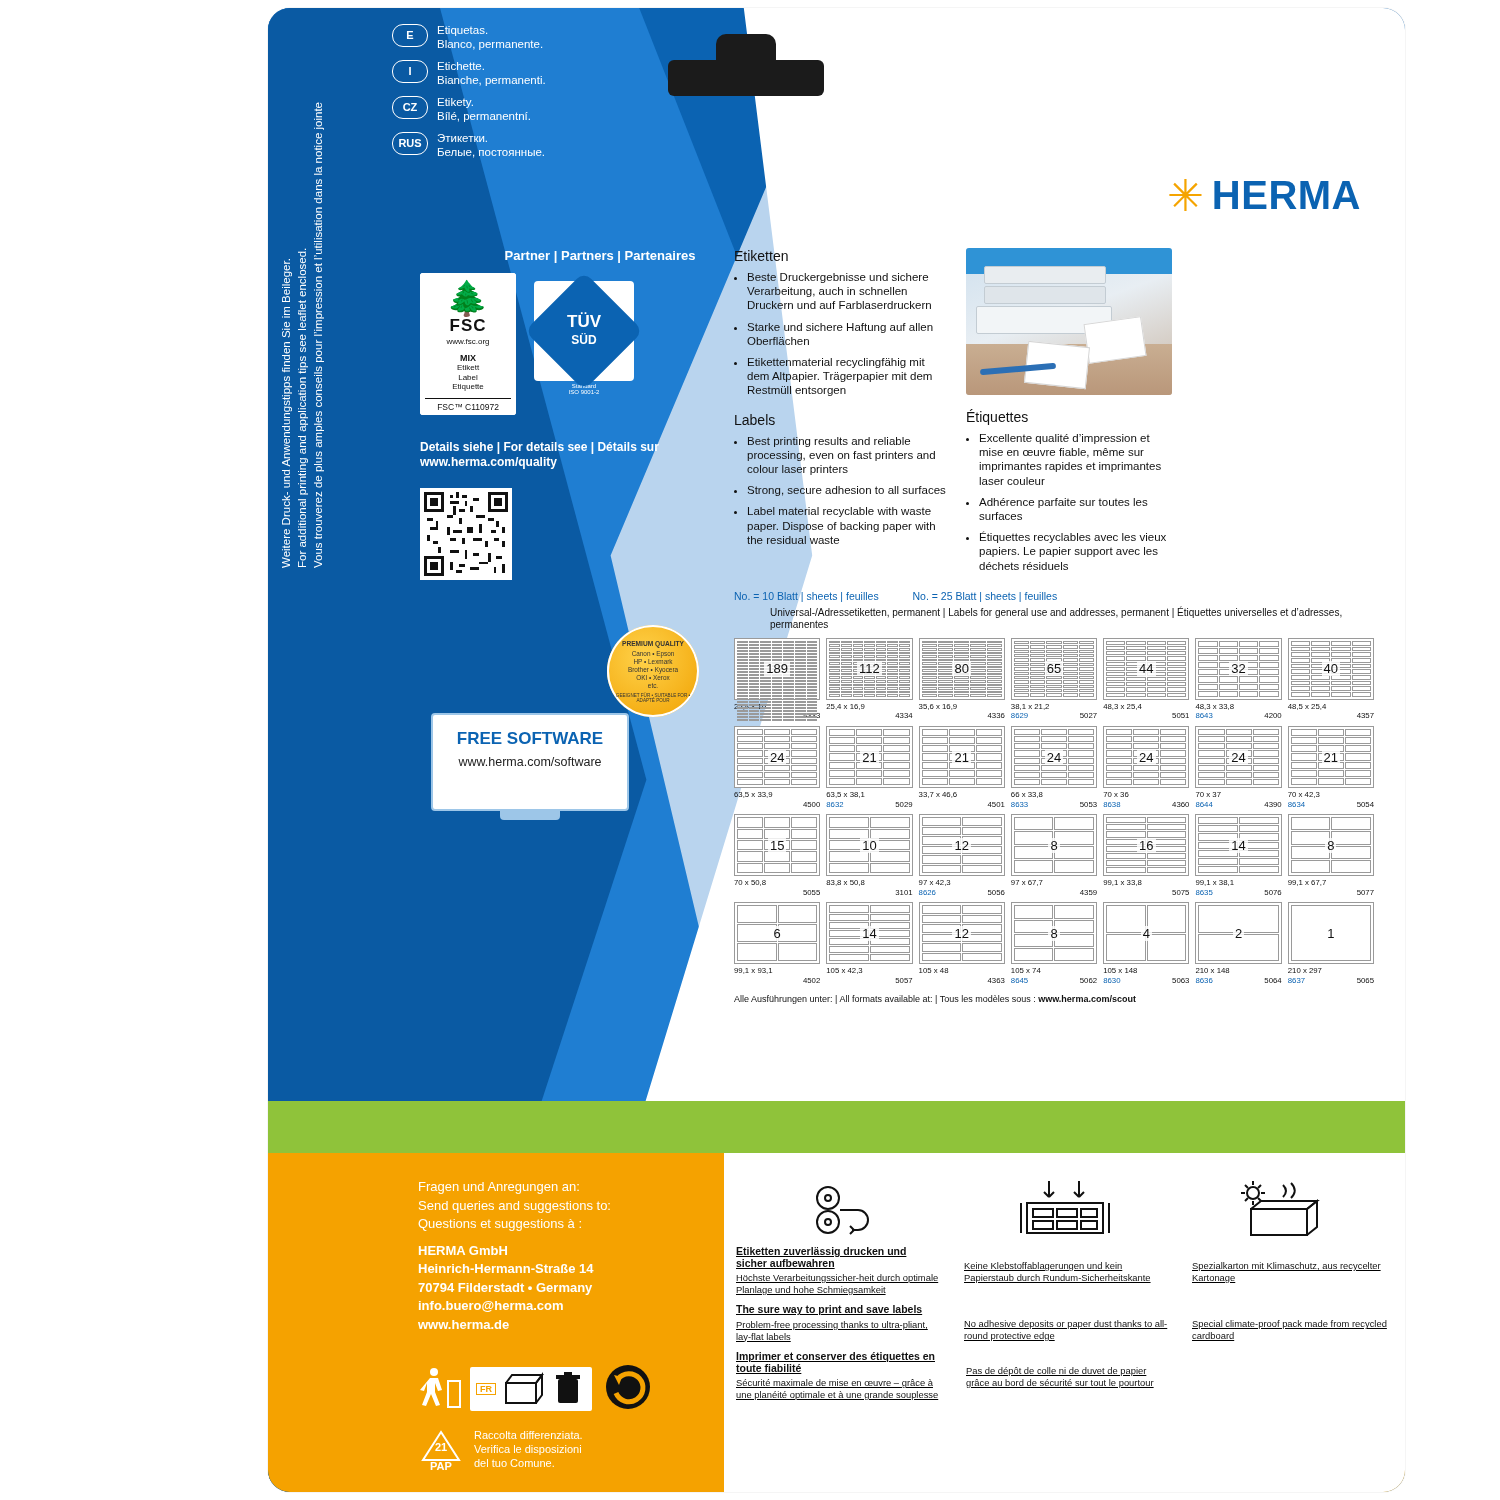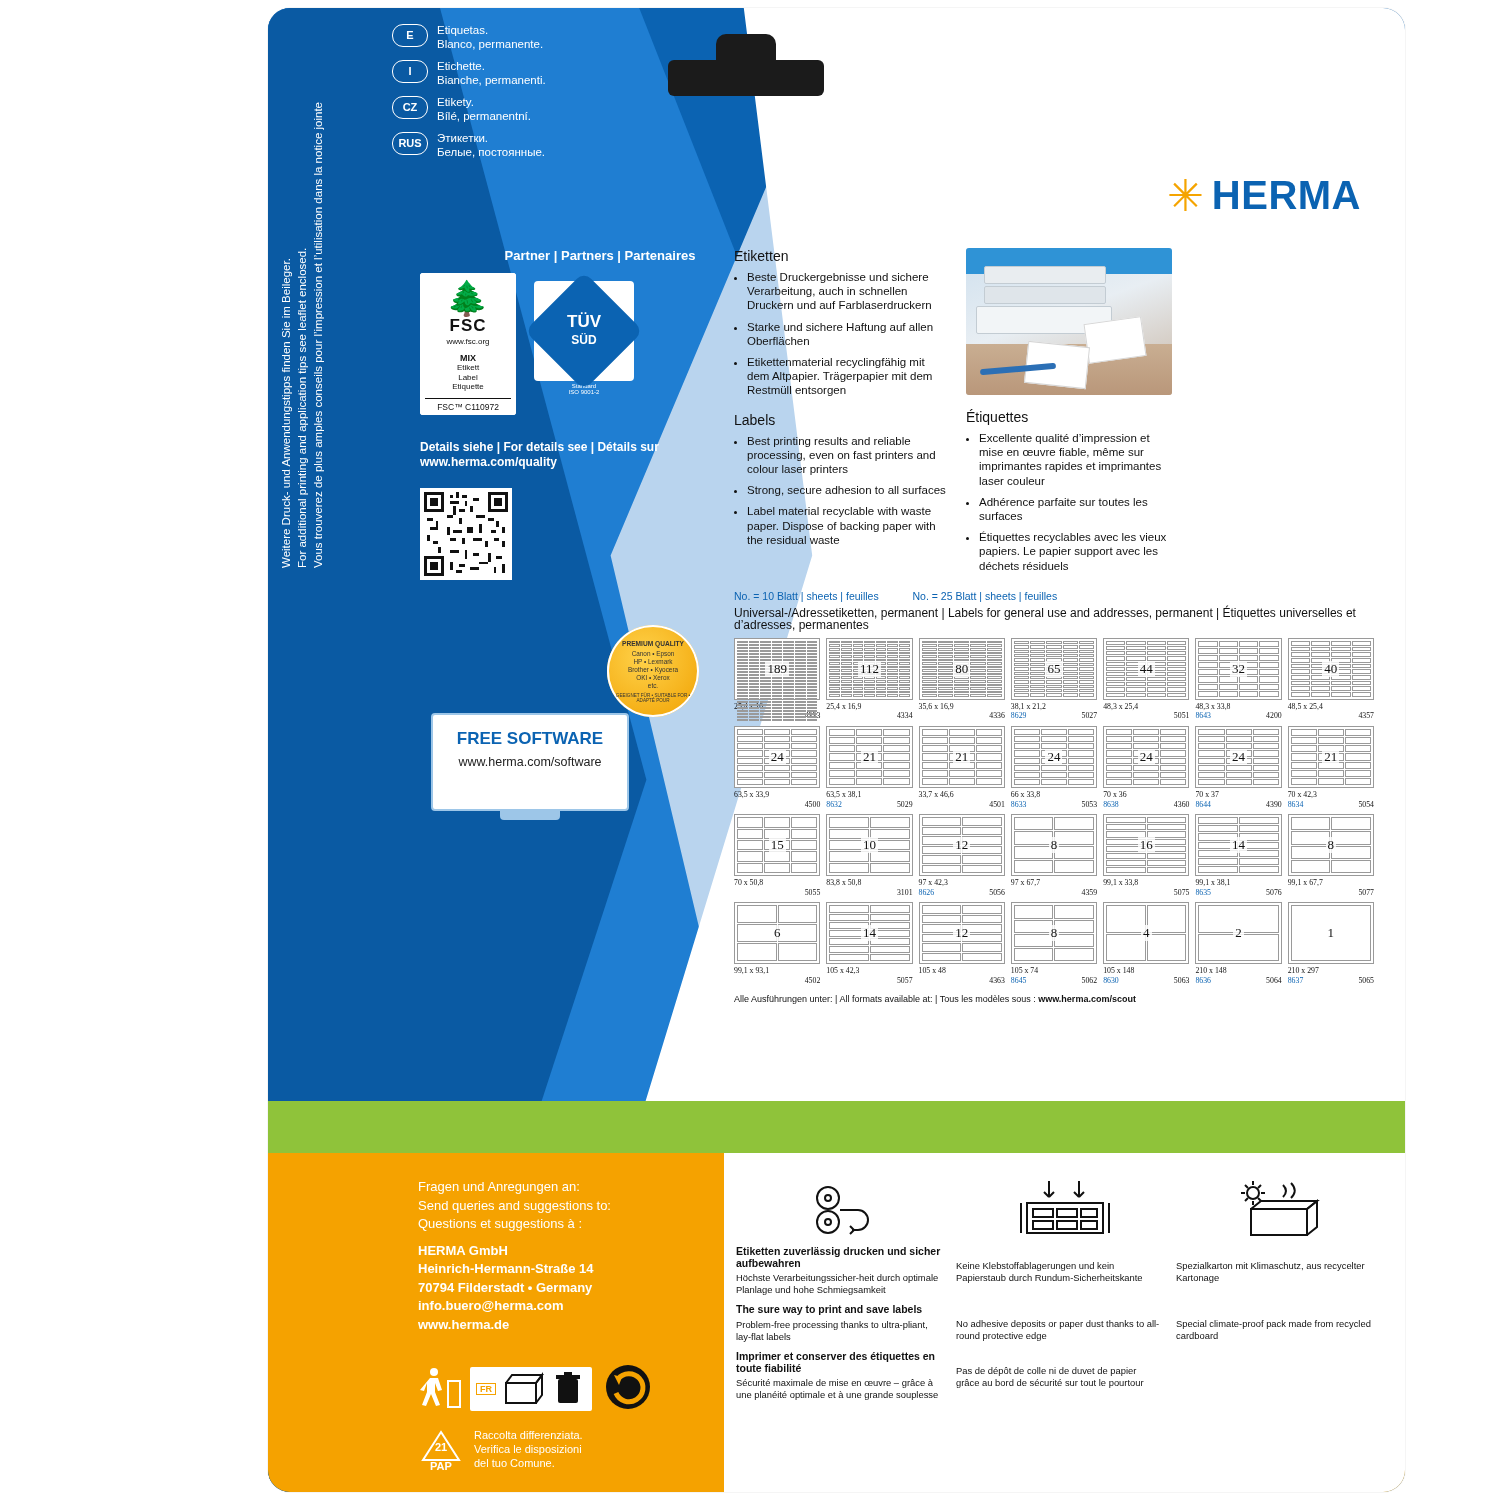--- a/index.html
+++ b/index.html
@@ -61,44 +61,44 @@
   .photo .tray2{position:absolute;left:18px;top:38px;width:120px;height:16px;background:#dfe5ea;border:1px solid #c3ccd3;border-radius:2px;}
   .photo .tray3{position:absolute;left:10px;top:58px;width:134px;height:26px;background:#f2f5f7;border:1px solid #c3ccd3;border-radius:2px;}
   .photo .blue{position:absolute;left:0;top:0;width:206px;height:26px;background:#2f93d6;}
   .photo .card1{position:absolute;left:120px;top:72px;width:56px;height:38px;background:#fff;border:1px solid #d5d5d5;transform:rotate(-8deg);}
   .photo .card2{position:absolute;left:60px;top:96px;width:60px;height:40px;background:#fff;border:1px solid #d5d5d5;transform:rotate(6deg);}
   .photo .pen{position:absolute;left:14px;top:118px;width:76px;height:6px;background:#2b6fb5;border-radius:3px;transform:rotate(-5deg);}
   .photo .floor{position:absolute;left:0;top:96px;width:206px;height:51px;background:linear-gradient(180deg,#c9ae92,#b9977a);}
 
   .more-h{font-size:13.5px;font-weight:700;margin-top:22px;}
   .more-sub{font-size:10.5px;color:#0b63b2;margin-top:3px;}
-  .more-desc{font-size:12px;line-height:12.5px;margin-top:5px;color:#111;}
-
-  .grid{margin-top:6px;display:grid;grid-template-columns:repeat(7,1fr);gap:5px 6px;font-family:Liberation Serif, serif;}
+  .more-desc{font-size:10px;line-height:12.5px;margin-top:5px;color:#111;margin-left:36px;}
+
+  .grid{margin-top:6px;display:grid;grid-template-columns:repeat(7,1fr);gap:5px 6px;}
   .cell{}
   .thumb{height:60px;border:1px solid #9a9a9a;background:#fff;position:relative;display:flex;align-items:center;justify-content:center;}
   .thumb .lines{position:absolute;inset:2px;}
   .thumb .cnt{position:relative;font-size:13px;color:#111;background:rgba(255,255,255,.82);padding:0 2px;}
   .cap{font-size:7.8px;line-height:9.6px;margin-top:2px;color:#111;}
   .cap .art{color:#0b63b2;}
   .cap .row2{display:flex;justify-content:space-between;}
   .allf{font-size:9px;margin-top:8px;color:#111;}
   .allf b{font-weight:700;}
 
   .green-bar{position:absolute;left:0;top:1093px;width:100%;height:52px;background:#8fc33a;}
   .orange{position:absolute;left:0;top:1145px;width:100%;height:339px;background:#f5a200;}
   .orange-white{position:absolute;left:456px;top:1145px;width:681px;height:339px;background:#fff;}
   .addr{position:absolute;left:150px;top:1170px;color:#fff;font-size:13px;line-height:18.5px;}
   .addr .b{font-weight:700;}
 
   .icons3{position:absolute;left:472px;top:1165px;width:650px;display:flex;gap:0;}
   .ic{width:216px;height:74px;display:flex;align-items:center;justify-content:center;}
   .feat{position:absolute;left:468px;top:1238px;width:660px;}
   .feat .hl{font-size:10.5px;font-weight:700;margin:0 0 3px 0;}
-  .feat .cols{display:flex;gap:14px;margin-bottom:9px;}
+  .feat .cols{display:flex;gap:24px;margin-bottom:9px;text-decoration:underline;}
   .feat .c{width:206px;font-size:9.4px;line-height:11.6px;color:#111;}
 
   .recyc{position:absolute;left:150px;top:1355px;width:300px;}
   .rbox{display:flex;align-items:flex-end;gap:8px;}
   .pap{position:absolute;left:150px;top:1420px;display:flex;gap:10px;align-items:flex-start;}
   .pap .tri{width:46px;height:42px;position:relative;}
   .pap .txt{color:#fff;font-size:11px;line-height:14px;}
 </style>
 </head>
 <body>

